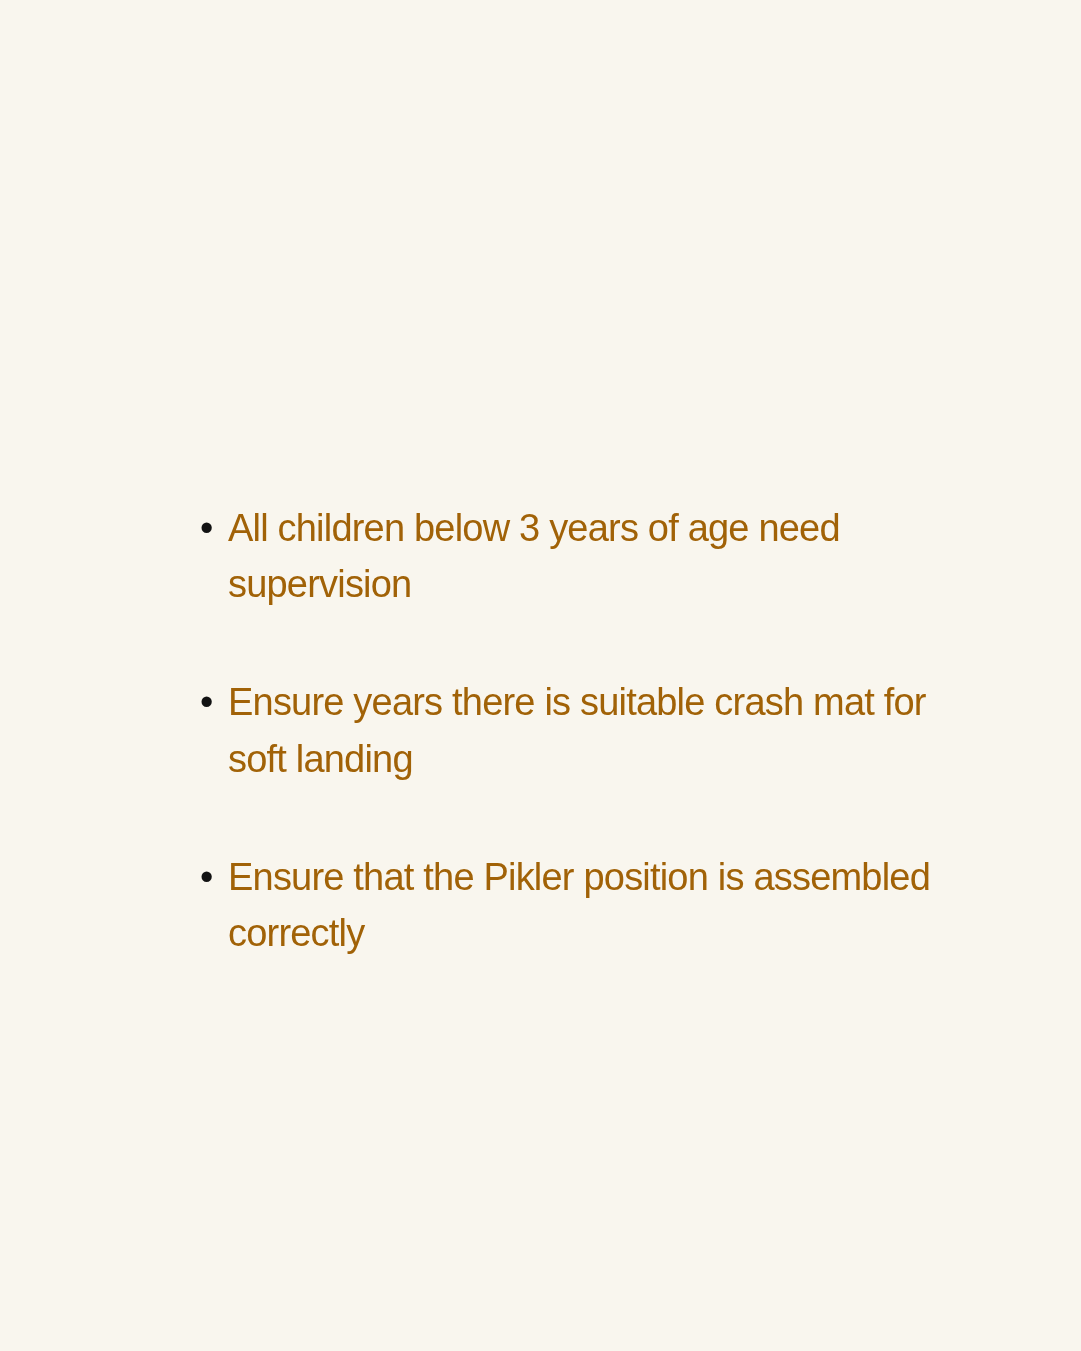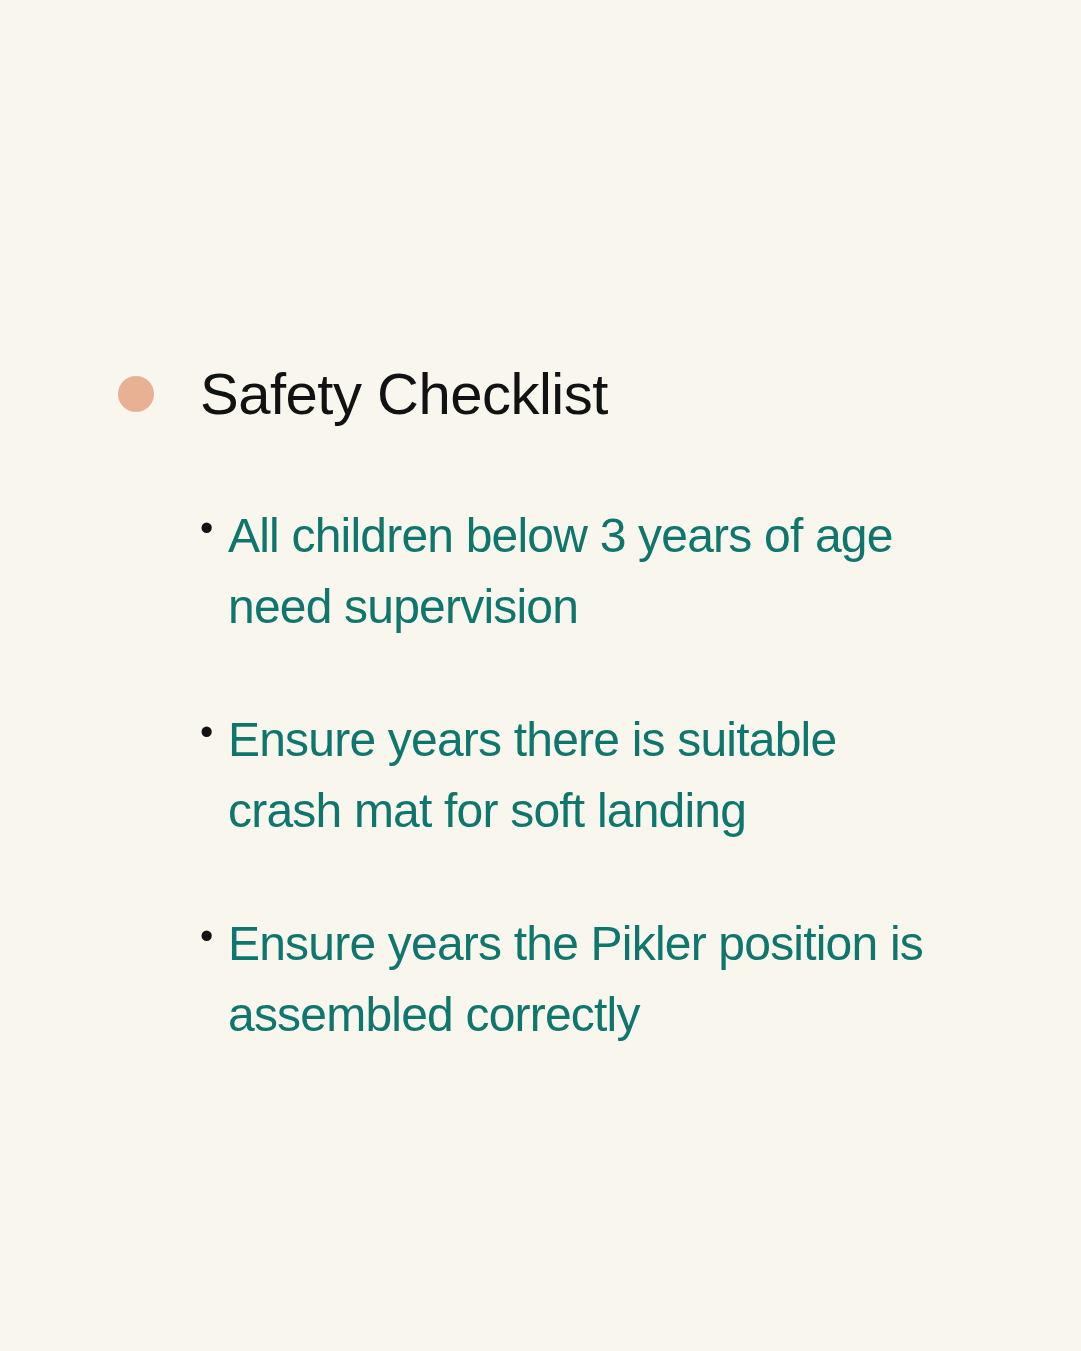--- a/index.html
+++ b/index.html
@@ -59,49 +59,45 @@
     margin-bottom: 0;
   }
   .item-bullet {
     flex: 0 0 auto;
     width: 28px;
     font-size: 38px;
     line-height: 1.48;
     color: #121212;
   }
   .item-text {
-    font-size: 48px;
+    font-size: 38px;
     line-height: 1.48;
     letter-spacing: -0.8px;
-    color: #0f766e;
+    color: #a16207;
     font-weight: 400;
   }
 </style>
 </head>
 <body>
 
 <div class="slide">
 
-  <div class="heading-row">
-    <span class="bullet-dot"></span>
-    <h1 class="heading-text">Safety Checklist</h1>
-  </div>
 
   <div class="list">
 
     <div class="list-item">
       <span class="item-bullet">•</span>
       <span class="item-text">All children below 3 years of age need supervision</span>
     </div>
 
     <div class="list-item">
       <span class="item-bullet">•</span>
       <span class="item-text">Ensure years there is suitable crash mat for soft landing</span>
     </div>
 
     <div class="list-item">
       <span class="item-bullet">•</span>
-      <span class="item-text">Ensure years the Pikler position is assembled correctly</span>
+      <span class="item-text">Ensure that the Pikler position is assembled correctly</span>
     </div>
 
   </div>
 
 </div>
 
 </body></html>

